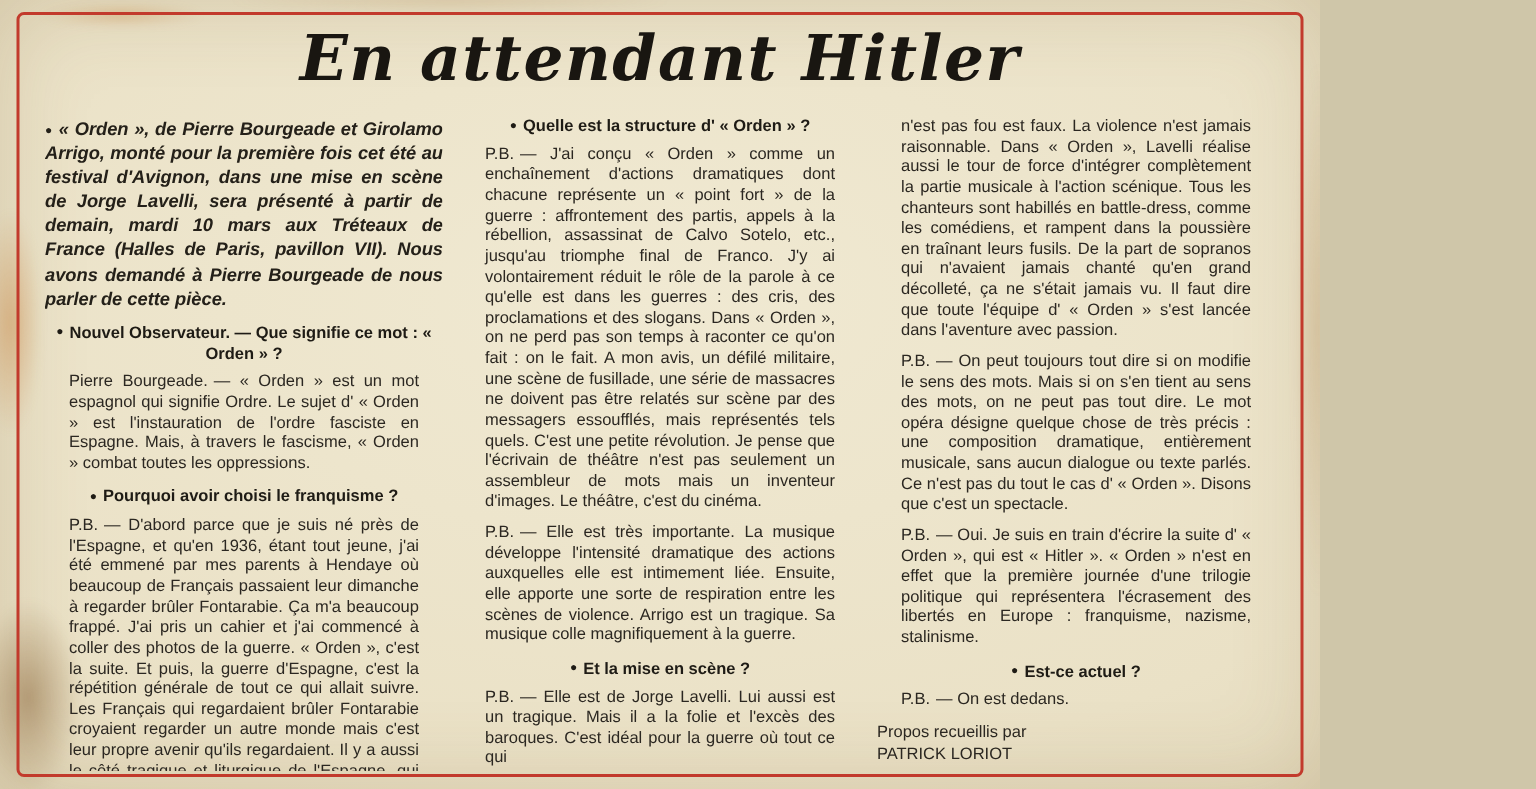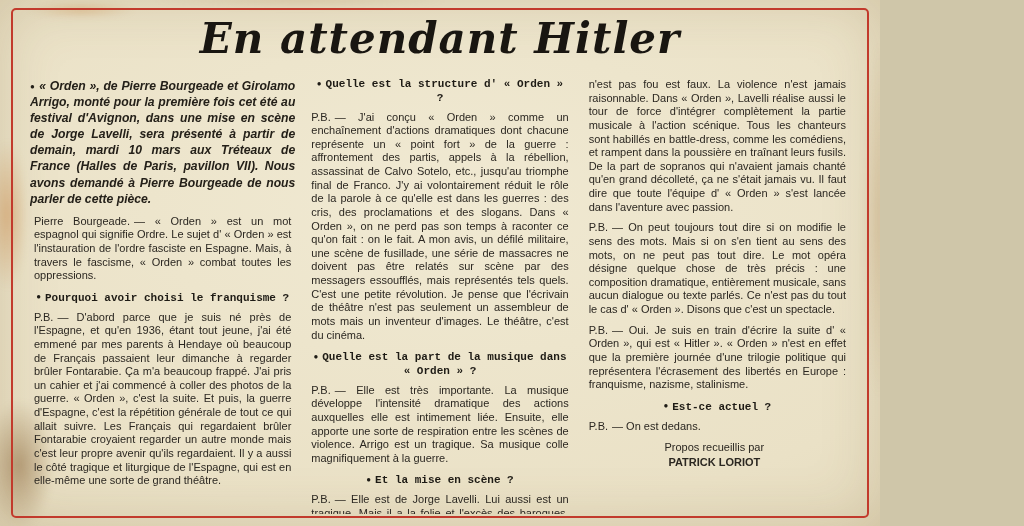--- a/index.html
+++ b/index.html
@@ -35,55 +35,55 @@
     display:flex;gap:12px;z-index:3;overflow:hidden;
   }
   .col{flex:1 1 0;overflow:hidden;font-size:11px;line-height:1.24;
     text-align:justify;hyphens:auto;-webkit-hyphens:auto;}
   .intro{
     font-style:italic;font-weight:bold;font-size:12.2px;line-height:1.32;
     margin:0 0 8px;color:#242019;
   }
   .intro .bullet{font-style:normal;}
   .bullet{font-size:8px;vertical-align:1.5px;margin-right:4px;}
-  .question{font-weight:bold;text-align:center;margin:9px 6px 5px;color:#1e1b15;line-height:1.25;font-family:Liberation Mono, monospace;}
-  .answer{margin:0 4px 7px;}
+  .question{font-weight:bold;text-align:center;margin:9px 6px 5px;color:#1e1b15;line-height:1.25;}
+  .answer{margin:0 16px 7px;}
   .speaker{font-weight:normal;margin-right:4px;}
-  .credit{text-align:center;padding-right:6px;line-height:1.35;}
-  .credit .who{font-weight:bold;}
+  .credit{text-align:left;padding-right:6px;line-height:1.35;}
+  .credit .who{font-weight:normal;}
 </style>
 </head>
 <body>
 
 <div class="paper">
   <div class="stain s1"></div>
   <div class="stain s2"></div>
   <div class="stain s3"></div>
   <div class="stain s4"></div>
   <div class="stain s5"></div>
   <div class="frame"></div>
 
   <h1 class="title">En attendant Hitler</h1>
 
   <div class="content">
 
     <div class="col">
       <p class="intro"><span class="bullet">●</span><span>« Orden », de Pierre Bourgeade et Girolamo Arrigo, monté pour la première fois cet été au festival d'Avignon, dans une mise en scène de Jorge Lavelli, sera présenté à partir de demain, mardi 10 mars aux Tréteaux de France (Halles de Paris, pavillon VII). Nous avons demandé à Pierre Bourgeade de nous parler de cette pièce.</span></p>
 
+      <p class="question"><span class="bullet">●</span><span>Nouvel Observateur. — Que signifie ce mot : « Orden » ?</span></p>
       <p class="answer"><span class="speaker">Pierre Bourgeade.</span><span>— « Orden » est un mot espagnol qui signifie Ordre. Le sujet d' « Orden » est l'instauration de l'ordre fasciste en Espagne. Mais, à travers le fascisme, « Orden » combat toutes les oppressions.</span></p>
 
       <p class="question"><span class="bullet">●</span><span>Pourquoi avoir choisi le franquisme ?</span></p>
       <p class="answer"><span class="speaker">P.B.</span><span>— D'abord parce que je suis né près de l'Espagne, et qu'en 1936, étant tout jeune, j'ai été emmené par mes parents à Hendaye où beaucoup de Français passaient leur dimanche à regarder brûler Fontarabie. Ça m'a beaucoup frappé. J'ai pris un cahier et j'ai commencé à coller des photos de la guerre. « Orden », c'est la suite. Et puis, la guerre d'Espagne, c'est la répétition générale de tout ce qui allait suivre. Les Français qui regardaient brûler Fontarabie croyaient regarder un autre monde mais c'est leur propre avenir qu'ils regardaient. Il y a aussi le côté tragique et liturgique de l'Espagne, qui est en elle-même une sorte de grand théâtre.</span></p>
     </div>
 
     <div class="col">
       <p class="question" style="margin-top:0"><span class="bullet">●</span><span>Quelle est la structure d' « Orden » ?</span></p>
       <p class="answer"><span class="speaker">P.B.</span><span>— J'ai conçu « Orden » comme un enchaînement d'actions dramatiques dont chacune représente un « point fort » de la guerre : affrontement des partis, appels à la rébellion, assassinat de Calvo Sotelo, etc., jusqu'au triomphe final de Franco. J'y ai volontairement réduit le rôle de la parole à ce qu'elle est dans les guerres : des cris, des proclamations et des slogans. Dans « Orden », on ne perd pas son temps à raconter ce qu'on fait : on le fait. A mon avis, un défilé militaire, une scène de fusillade, une série de massacres ne doivent pas être relatés sur scène par des messagers essoufflés, mais représentés tels quels. C'est une petite révolution. Je pense que l'écrivain de théâtre n'est pas seulement un assembleur de mots mais un inventeur d'images. Le théâtre, c'est du cinéma.</span></p>
 
-      <p class="question"><span class="bullet">●</span><span>Quelle est la part de la musique dans « Orden » ?</span></p>
       <p class="answer"><span class="speaker">P.B.</span><span>— Elle est très importante. La musique développe l'intensité dramatique des actions auxquelles elle est intimement liée. Ensuite, elle apporte une sorte de respiration entre les scènes de violence. Arrigo est un tragique. Sa musique colle magnifiquement à la guerre.</span></p>
 
       <p class="question"><span class="bullet">●</span><span>Et la mise en scène ?</span></p>
       <p class="answer"><span class="speaker">P.B.</span><span>— Elle est de Jorge Lavelli. Lui aussi est un tragique. Mais il a la folie et l'excès des baroques. C'est idéal pour la guerre où tout ce qui</span></p>
     </div>
 
     <div class="col">
       <p class="answer" style="margin-top:0"><span>n'est pas fou est faux. La violence n'est jamais raisonnable. Dans « Orden », Lavelli réalise aussi le tour de force d'intégrer complètement la partie musicale à l'action scénique. Tous les chanteurs sont habillés en battle-dress, comme les comédiens, et rampent dans la poussière en traînant leurs fusils. De la part de sopranos qui n'avaient jamais chanté qu'en grand décolleté, ça ne s'était jamais vu. Il faut dire que toute l'équipe d' « Orden » s'est lancée dans l'aventure avec passion.</span></p>
 
       <p class="answer"><span class="speaker">P.B.</span><span>— On peut toujours tout dire si on modifie le sens des mots. Mais si on s'en tient au sens des mots, on ne peut pas tout dire. Le mot opéra désigne quelque chose de très précis : une composition dramatique, entièrement musicale, sans aucun dialogue ou texte parlés. Ce n'est pas du tout le cas d' « Orden ». Disons que c'est un spectacle.</span></p>

